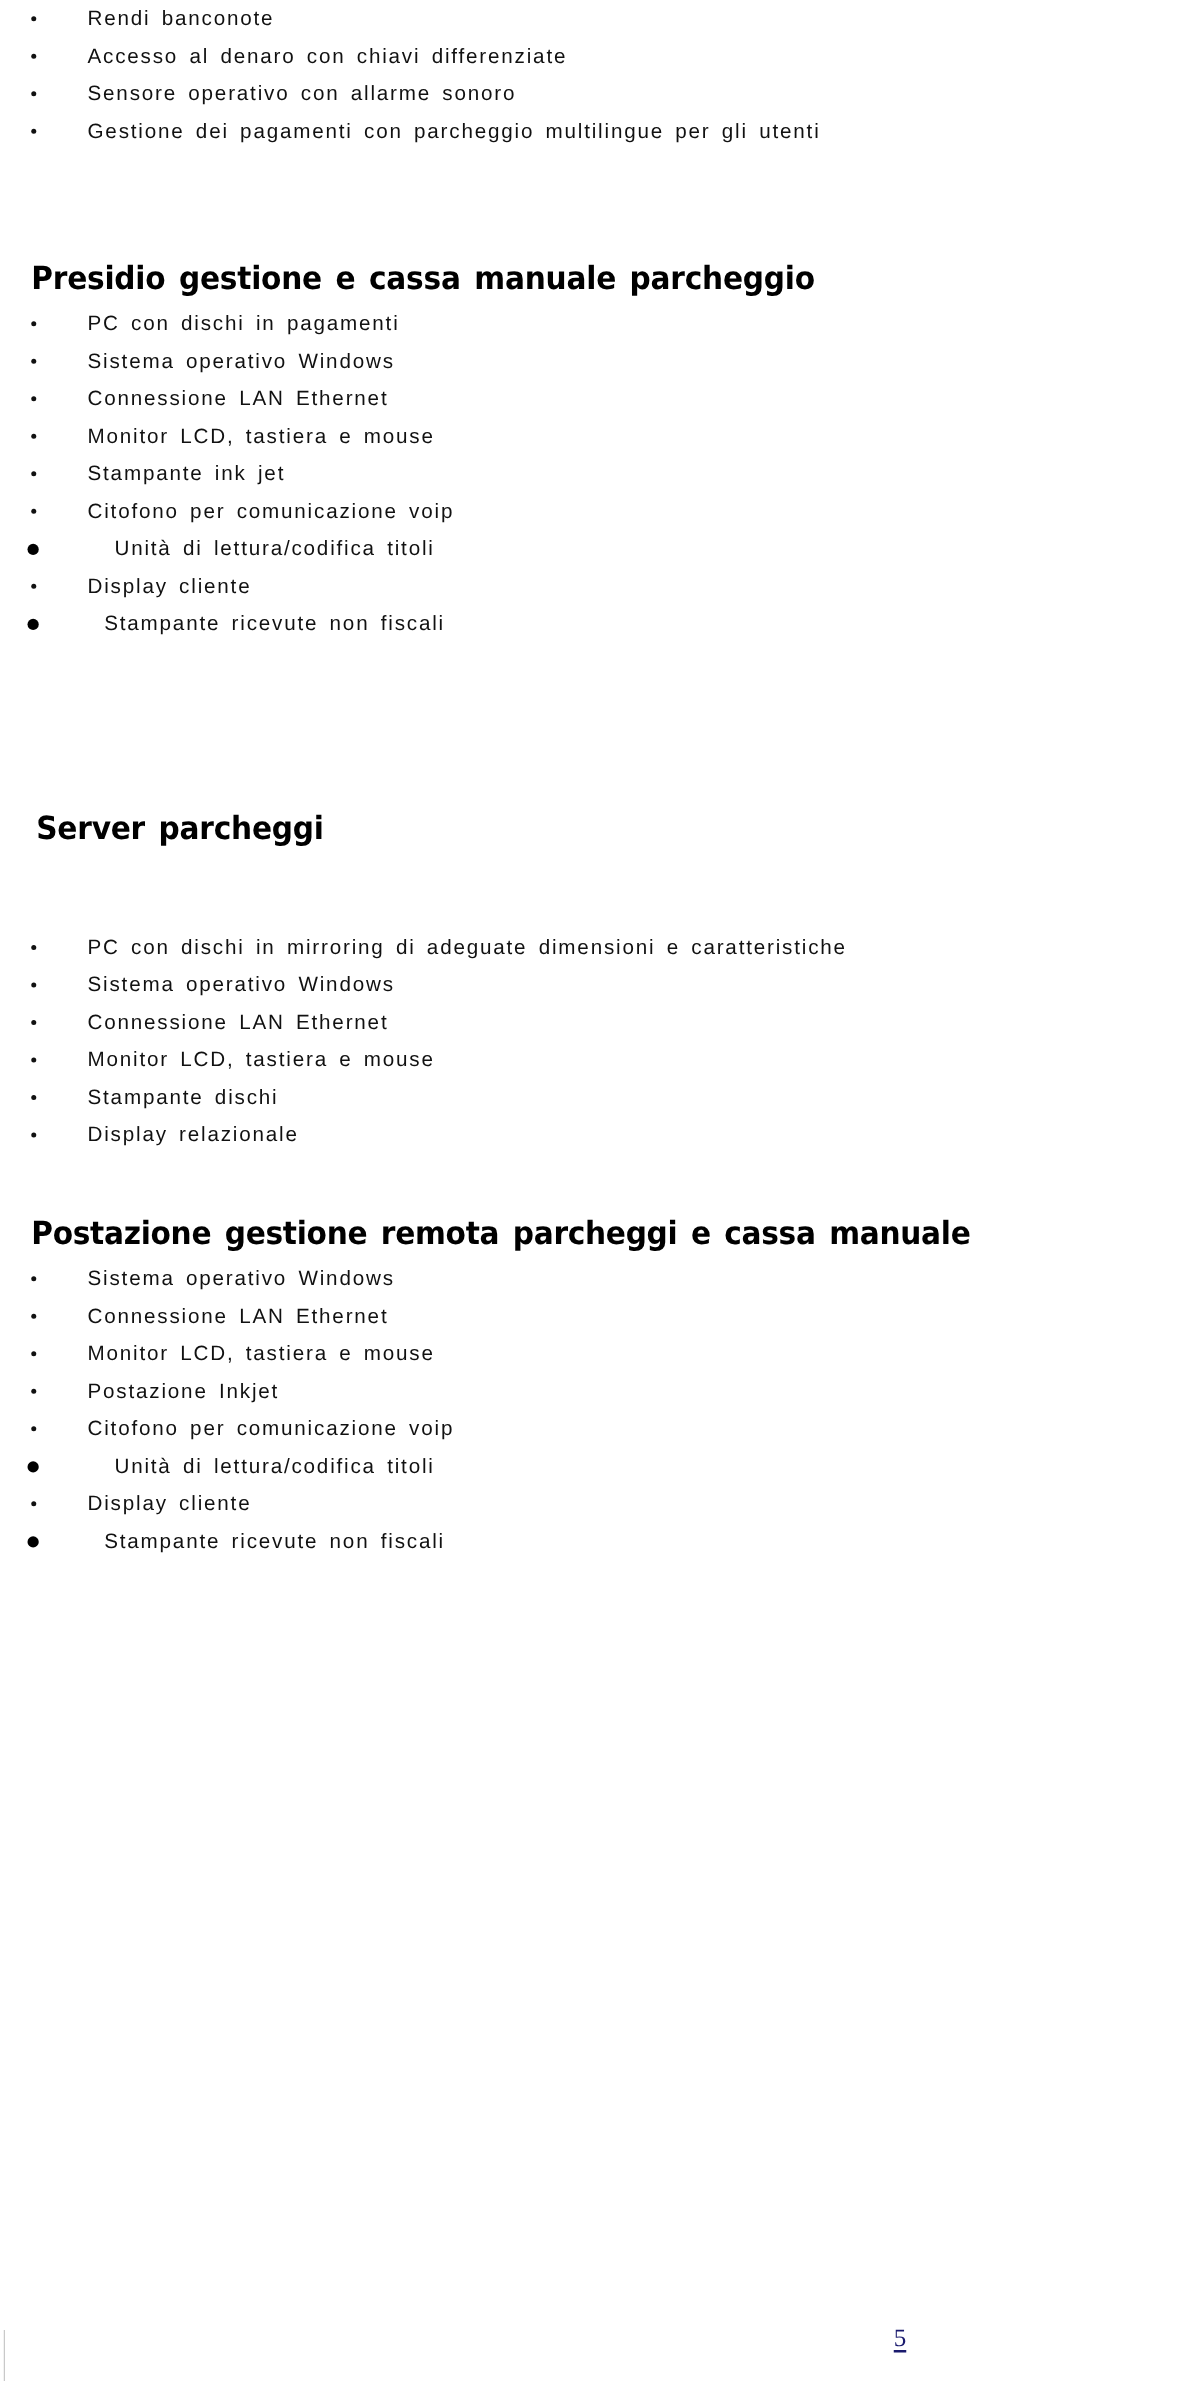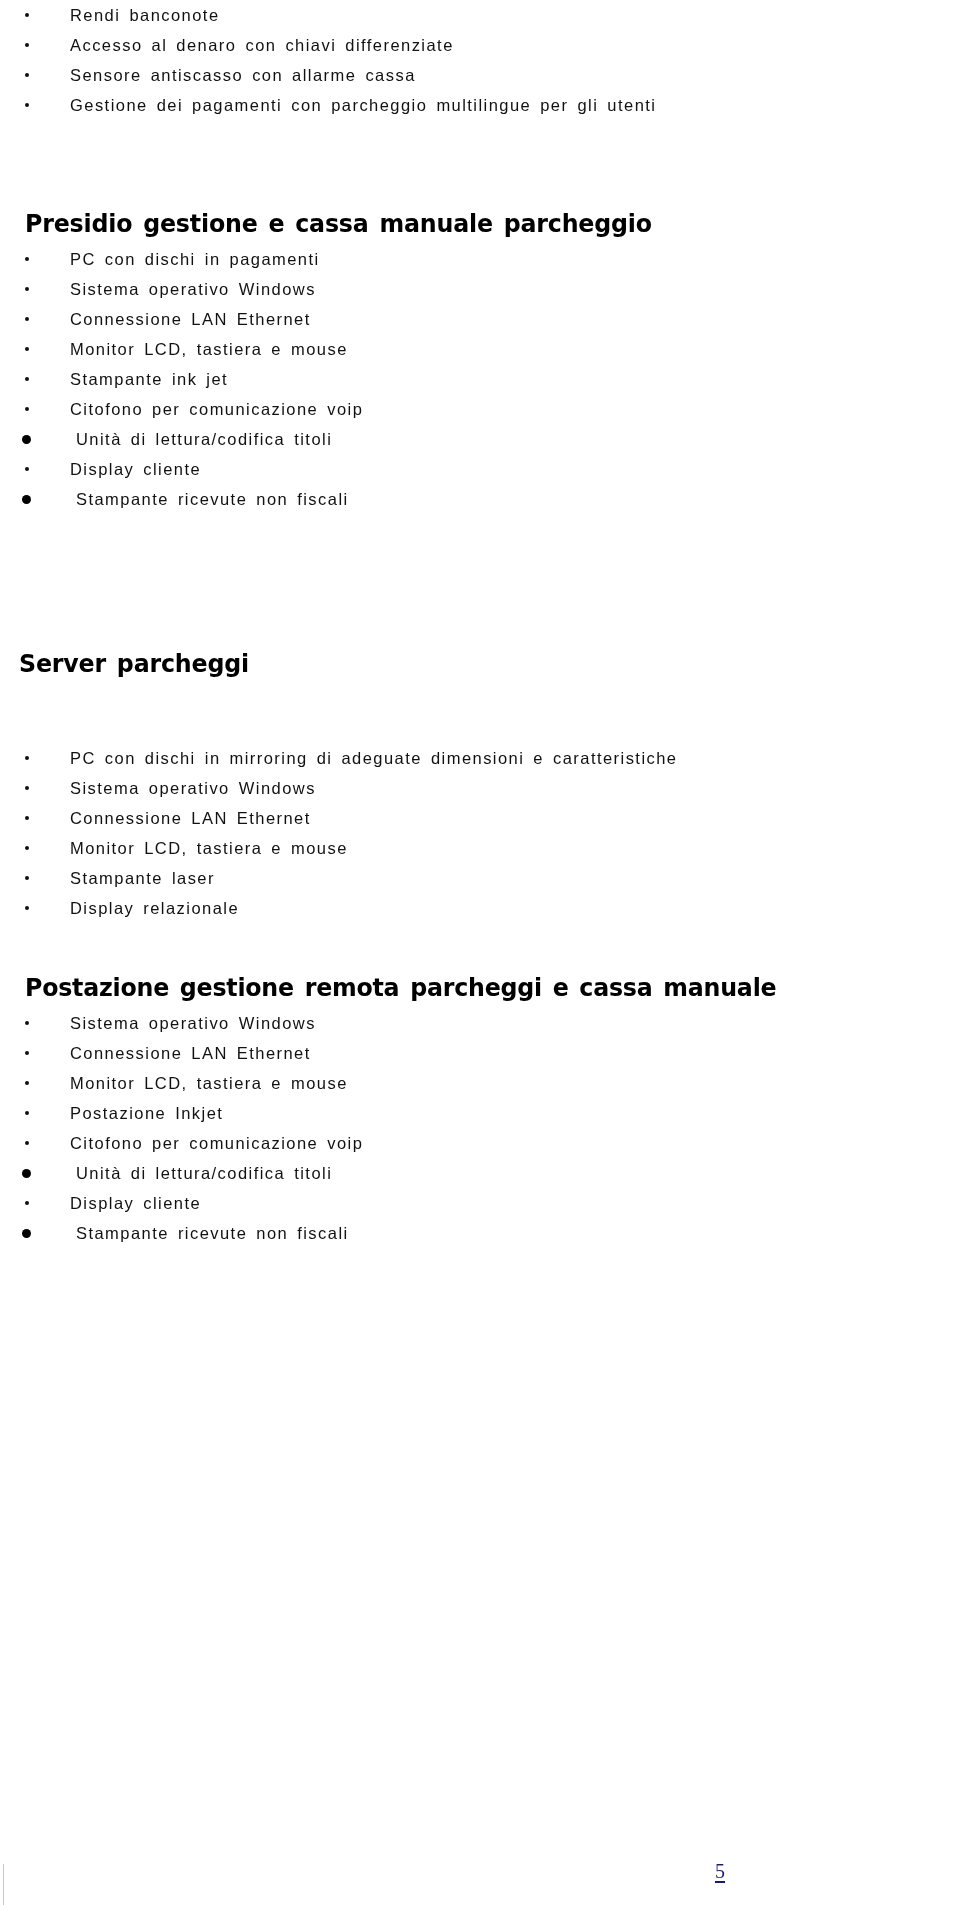--- a/index.html
+++ b/index.html
@@ -58,20 +58,21 @@
     position: absolute;
     left: 22px;
     top: 11px;
     width: 9px;
     height: 9px;
     background: #000;
     border-radius: 50%;
   }
   ul.doc-list li.b-round {
     padding-left: 76px;
+    text-align: center;
   }
 
   
   .tight li { letter-spacing: 0.9px; word-spacing: 3.5px; }
   .tight2 li { letter-spacing: 0.45px; word-spacing: 3.5px; }
 
   
   h2.doc-h {
     margin: 0;
     padding: 0;
@@ -85,21 +86,21 @@
     transform: scaleX(0.93);
     transform-origin: left center;
   }
 
   
   .blk { position: absolute; }
 
   #intro-list      { left: 0;  top: 0;    }
   #sec1-heading    { left: 25px; top: 208px; }
   #sec1-list       { left: 0;  top: 244px; }
-  #sec2-heading    { left: 19px; top: 648px; }
+  #sec2-heading    { left: 29px; top: 648px; }
   #sec2-list       { left: 0;  top: 708px; margin-top: 35px; }
   #sec3-heading    { left: 25px; top: 972px; }
   #sec3-list       { left: 0;  top: 1008px; }
 
   
   #sec1-heading h2 { font-size: 25.5px; }
   #sec2-heading h2 { font-size: 25.5px; }
   #sec3-heading h2 { font-size: 25.5px; letter-spacing: -0.25px; }
 
   
@@ -125,21 +126,21 @@
 </style>
 </head>
 <body>
 
 <div id="page">
 
   <div class="blk" id="intro-list">
     <ul class="doc-list">
         <li class="b-dot"><span>Rendi banconote</span></li>
         <li class="b-dot"><span>Accesso al denaro con chiavi differenziate</span></li>
-        <li class="b-dot"><span>Sensore antiscasso con allarme cassa</span></li>
+        <li class="b-dot"><span>Sensore operativo con allarme sonoro</span></li>
         <li class="b-dot"><span>Gestione dei pagamenti con parcheggio multilingue per gli utenti</span></li>
       </ul>
   </div>
 
   <div class="blk" id="sec1-heading">
     <h2 class="doc-h">Presidio gestione e cassa manuale parcheggio</h2>
   </div>
   <div class="blk" id="sec1-list">
     <ul class="doc-list tight">
         <li class="b-dot"><span>PC con dischi in pagamenti</span></li>
@@ -156,21 +157,21 @@
 
   <div class="blk" id="sec2-heading">
     <h2 class="doc-h">Server parcheggi</h2>
   </div>
   <div class="blk" id="sec2-list">
     <ul class="doc-list tight2">
         <li class="b-dot"><span>PC con dischi in mirroring di adeguate dimensioni e caratteristiche</span></li>
         <li class="b-dot"><span>Sistema operativo Windows</span></li>
         <li class="b-dot"><span>Connessione LAN Ethernet</span></li>
         <li class="b-dot"><span>Monitor LCD, tastiera e mouse</span></li>
-        <li class="b-dot"><span>Stampante laser</span></li>
+        <li class="b-dot"><span>Stampante dischi</span></li>
         <li class="b-dot"><span>Display relazionale</span></li>
       </ul>
   </div>
 
   <div class="blk" id="sec3-heading">
     <h2 class="doc-h">Postazione gestione remota parcheggi e cassa manuale</h2>
   </div>
   <div class="blk" id="sec3-list">
     <ul class="doc-list tight">
         <li class="b-dot"><span>Sistema operativo Windows</span></li>

